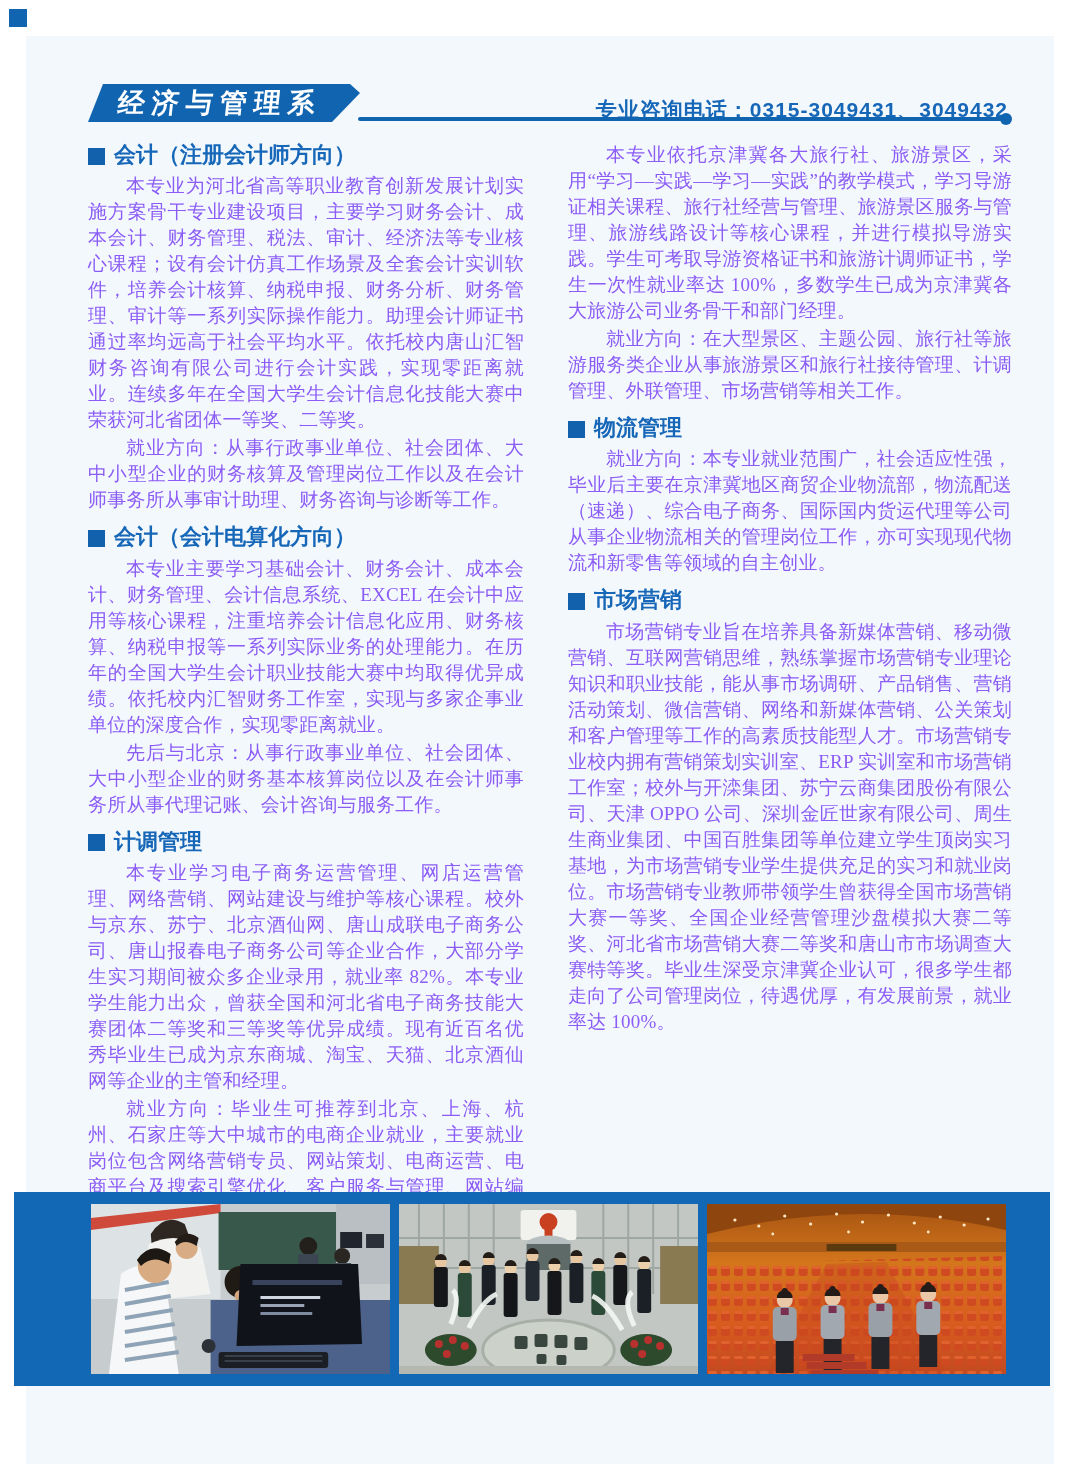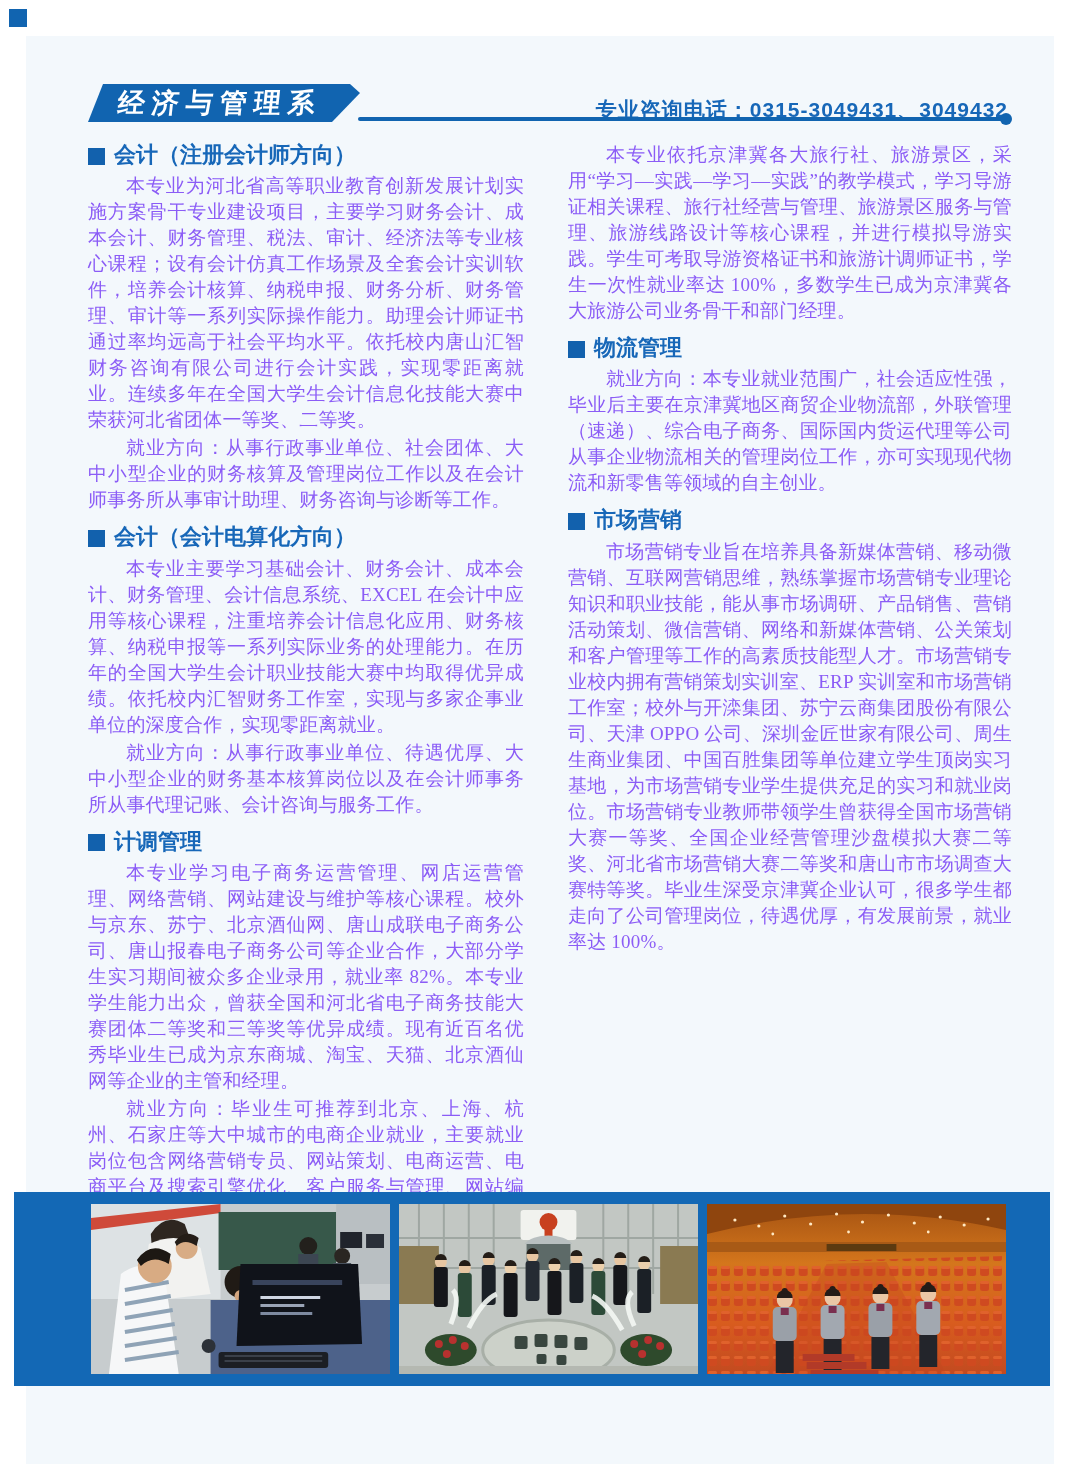--- a/index.html
+++ b/index.html
@@ -87,46 +87,47 @@
         <p>本专业为河北省高等职业教育创新发展计划实施方案骨干专业建设项目，主要学习财务会计、成本会计、财务管理、税法、审计、经济法等专业核心课程；设有会计仿真工作场景及全套会计实训软件，培养会计核算、纳税申报、财务分析、财务管理、审计等一系列实际操作能力。助理会计师证书通过率均远高于社会平均水平。依托校内唐山汇智财务咨询有限公司进行会计实践，实现零距离就业。连续多年在全国大学生会计信息化技能大赛中荣获河北省团体一等奖、二等奖。</p>
         <p>就业方向：从事行政事业单位、社会团体、大中小型企业的财务核算及管理岗位工作以及在会计师事务所从事审计助理、财务咨询与诊断等工作。</p>
       </div>
 
       <div class="section">
         <div class="sec-head">
           <span class="bullet"></span>
           <span>会计（会计电算化方向）</span>
         </div>
         <p>本专业主要学习基础会计、财务会计、成本会计、财务管理、会计信息系统、EXCEL 在会计中应用等核心课程，注重培养会计信息化应用、财务核算、纳税申报等一系列实际业务的处理能力。在历年的全国大学生会计职业技能大赛中均取得优异成绩。依托校内汇智财务工作室，实现与多家企事业单位的深度合作，实现零距离就业。</p>
-        <p>就业方向：从事行政事业单位、待遇优厚、大中小型企业的财务基本核算岗位以及在会计师事务所从事代理记账、会计咨询与服务工作。</p>
+        <p>先后与北京：从事行政事业单位、社会团体、大中小型企业的财务基本核算岗位以及在会计师事务所从事代理记账、会计咨询与服务工作。</p>
       </div>
 
       <div class="section">
         <div class="sec-head">
           <span class="bullet"></span>
           <span>计调管理</span>
         </div>
         <p>本专业学习电子商务运营管理、网店运营管理、网络营销、网站建设与维护等核心课程。校外与京东、苏宁、北京酒仙网、唐山成联电子商务公司、唐山报春电子商务公司等企业合作，大部分学生实习期间被众多企业录用，就业率 82%。本专业学生能力出众，曾获全国和河北省电子商务技能大赛团体二等奖和三等奖等优异成绩。现有近百名优秀毕业生已成为京东商城、淘宝、天猫、北京酒仙网等企业的主管和经理。</p>
         <p>就业方向：毕业生可推荐到北京、上海、杭州、石家庄等大中城市的电商企业就业，主要就业岗位包含网络营销专员、网站策划、电商运营、电商平台及搜索引擎优化、客户服务与管理、网站编辑、网站推广、跨境电商专员等。在大型电子商务企业从事电商运营管理和客户服务管理，也可以从事网上销售等工作，具有良好的发展前景。</p>
       </div>
 
     </div>
 
     <div class="col-right">
 
       <div class="section">
         <p>本专业依托京津冀各大旅行社、旅游景区，采用“学习—实践—学习—实践”的教学模式，学习导游证相关课程、旅行社经营与管理、旅游景区服务与管理、旅游线路设计等核心课程，并进行模拟导游实践。学生可考取导游资格证书和旅游计调师证书，学生一次性就业率达 100%，多数学生已成为京津冀各大旅游公司业务骨干和部门经理。</p>
+        <p>就业方向：在大型景区、主题公园、旅行社等旅游服务类企业从事旅游景区和旅行社接待管理、计调管理、外联管理、市场营销等相关工作。</p>
       </div>
 
       <div class="section">
         <div class="sec-head">
           <span class="bullet"></span>
           <span>物流管理</span>
         </div>
-        <p>就业方向：本专业就业范围广，社会适应性强，毕业后主要在京津冀地区商贸企业物流部，外联管理（速递）、综合电子商务、国际国内货运代理等公司从事企业物流相关的管理岗位工作，亦可实现现代物流和新零售等领域的自主创业。</p>
+        <p>就业方向：本专业就业范围广，社会适应性强，毕业后主要在京津冀地区商贸企业物流部，物流配送（速递）、综合电子商务、国际国内货运代理等公司从事企业物流相关的管理岗位工作，亦可实现现代物流和新零售等领域的自主创业。</p>
       </div>
 
       <div class="section">
         <div class="sec-head">
           <span class="bullet"></span>
           <span>市场营销</span>
         </div>
         <p>市场营销专业旨在培养具备新媒体营销、移动微营销、互联网营销思维，熟练掌握市场营销专业理论知识和职业技能，能从事市场调研、产品销售、营销活动策划、微信营销、网络和新媒体营销、公关策划和客户管理等工作的高素质技能型人才。市场营销专业校内拥有营销策划实训室、ERP 实训室和市场营销工作室；校外与开滦集团、苏宁云商集团股份有限公司、天津 OPPO 公司、深圳金匠世家有限公司、周生生商业集团、中国百胜集团等单位建立学生顶岗实习基地，为市场营销专业学生提供充足的实习和就业岗位。市场营销专业教师带领学生曾获得全国市场营销大赛一等奖、全国企业经营管理沙盘模拟大赛二等奖、河北省市场营销大赛二等奖和唐山市市场调查大赛特等奖。毕业生深受京津冀企业认可，很多学生都走向了公司管理岗位，待遇优厚，有发展前景，就业率达 100%。</p>
       </div>
 

